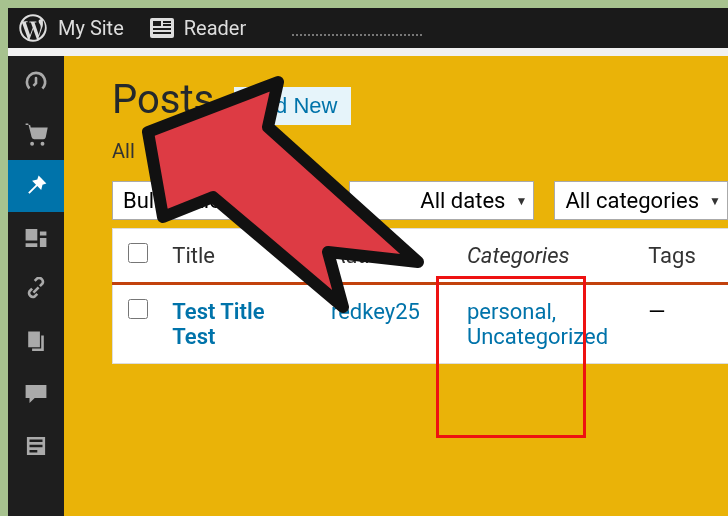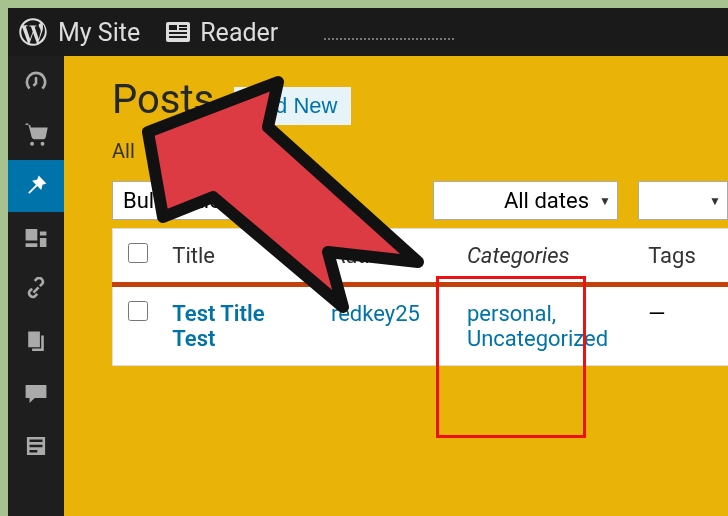--- a/index.html
+++ b/index.html
@@ -11,27 +11,27 @@
     overflow: hidden;
     position: relative;
   }
   .frame {
     position: absolute;
     left: 8px; top: 8px; right: 0; bottom: 0;
     background: #f1f1f1;
     overflow: hidden;
   }
   .topbar {
-    height: 48px;
+    height: 40px;
     background: #1a1a1a;
     color: #ddd;
     display: flex;
     align-items: center;
     padding: 0 10px;
-    font-size: 25px;
+    font-size: 20px;
   }
   .topbar .wp-logo {
     width: 30px; height: 30px;
     display: flex; align-items: center; justify-content: center;
     margin-right: 10px;
   }
   .topbar .wp-logo svg { width: 28px; height: 28px; fill: #ddd; }
   .topbar .mysite { margin-right: 26px; cursor: pointer; }
   .topbar .reader-icon { margin-right: 10px; display: flex; align-items: center; }
   .topbar .reader-icon svg { width: 24px; height: 20px; fill: #ddd; }
@@ -96,21 +96,21 @@
     border: 1px solid #ddd;
     table-layout: fixed;
   }
   table.posts th, table.posts td {
     text-align: left;
     padding: 14px 10px;
     font-size: 22px;
     vertical-align: top;
     word-wrap: break-word;
   }
-  table.posts th { font-weight: 400; color: #333; border-bottom: 5px solid #c2410c; }
+  table.posts th { font-weight: 400; color: #333; border-bottom: 3px solid #c2410c; }
   table.posts th.cb, table.posts td.cb { width: 44px; text-align: center; }
   table.posts input[type=checkbox] { width: 20px; height: 20px; }
   .col-title { width: 140px; }
   .col-author { width: 120px; }
   .col-cat { width: 160px; font-style: italic; }
   .col-tags { width: 100px; }
   a.wp-link { color: #0073aa; text-decoration: none; }
   a.wp-link.bold { font-weight: 600; }
   .red-box {
     position: absolute;
@@ -203,20 +203,21 @@
       <div class="select-like">
         <span>Bulk Actions</span>
         <span class="caret">▼</span>
       </div>
       <div style="flex:1"></div>
       <div class="select-like dates">
         <span>All dates</span>
         <span class="caret">▼</span>
       </div>
       <div class="select-like" style="min-width:90px">
+        <span>All categories</span>
         <span class="caret">▼</span>
       </div>
     </div>
 
     <table class="posts">
       <thead>
         <tr>
           <th class="cb"><input type="checkbox" style=""></th>
           <th class="col-title">Title</th>
           <th class="col-author">Author</th>

